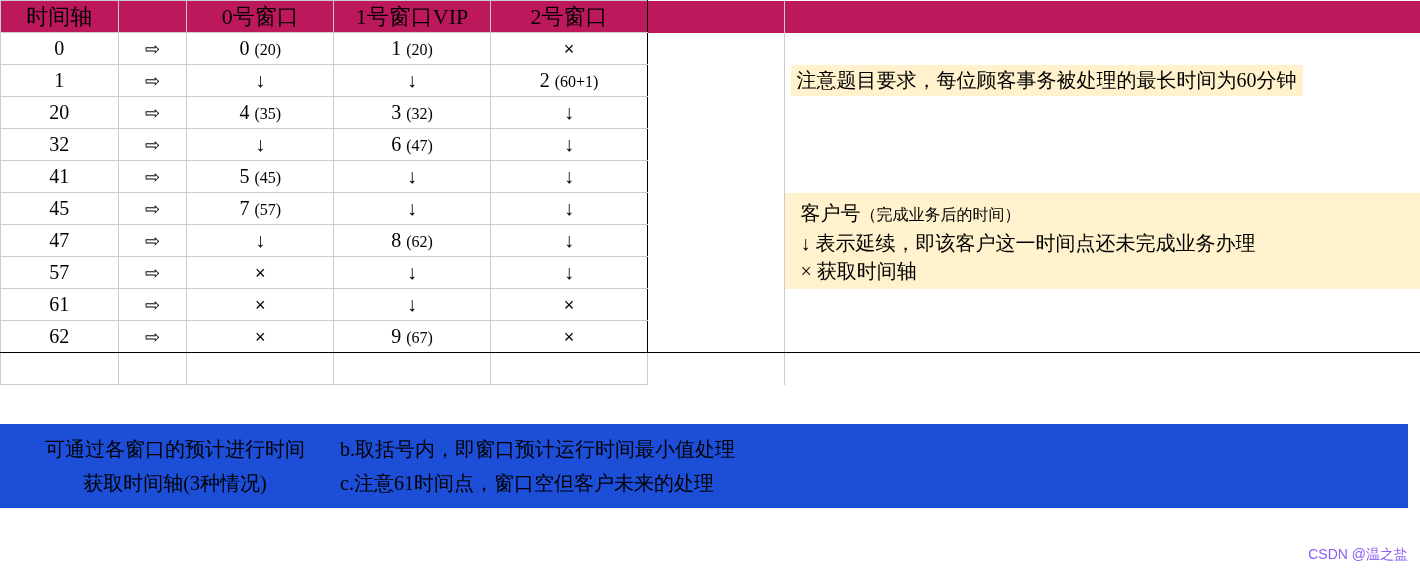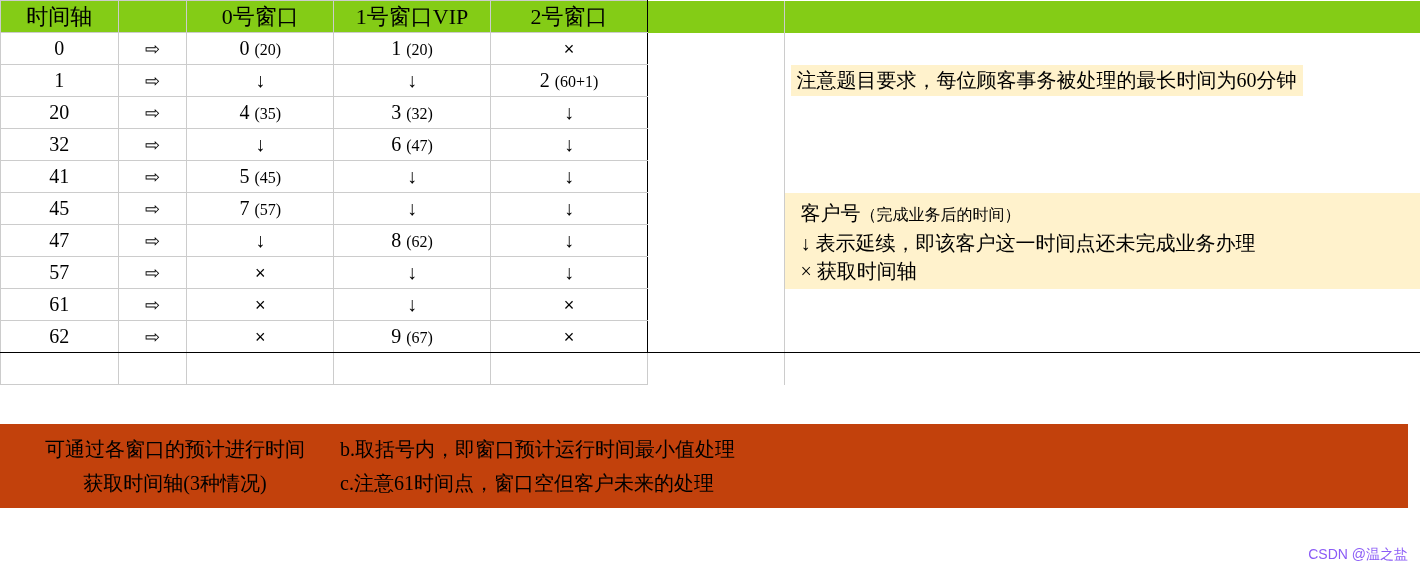--- a/index.html
+++ b/index.html
@@ -17,21 +17,21 @@
     margin: 0;
   }
   table.grid td, table.grid th {
     border: 1px solid #ccc;
     height: 32px;
     text-align: center;
     vertical-align: middle;
     padding: 0 4px;
   }
   table.grid th {
-    background: #84cc16;
+    background: #be185d;
     font-weight: normal;
     font-size: 22px;
   }
   .col-time  { width: 120px; }
   .col-arrow { width: 70px; }
   .col-w0    { width: 150px; margin-top: 34px; }
   .col-w1    { width: 160px; }
   .col-w2    { width: 160px; }
   .col-empty { width: 140px; border-top: none !important; border-bottom: none !important; }
   .col-note  { width: 652px; text-align: left !important; padding-left: 6px !important; border: none !important; }
@@ -53,21 +53,21 @@
     padding: 6px 8px;
     line-height: 28px;
   }
   .legend .title { font-size: 20px; }
   .legend .subtitle { font-size: 16px; }
   .bottom-block {
     position: absolute;
     left: 0;
     top: 424px;
     width: 1408px;
-    background: #c2410c;
+    background: #1d4ed8;
     padding: 8px 10px;
     display: flex;
     align-items: center;
   }
   .bottom-left {
     width: 330px;
     text-align: center;
     line-height: 34px;
     font-size: 20px;
   }

